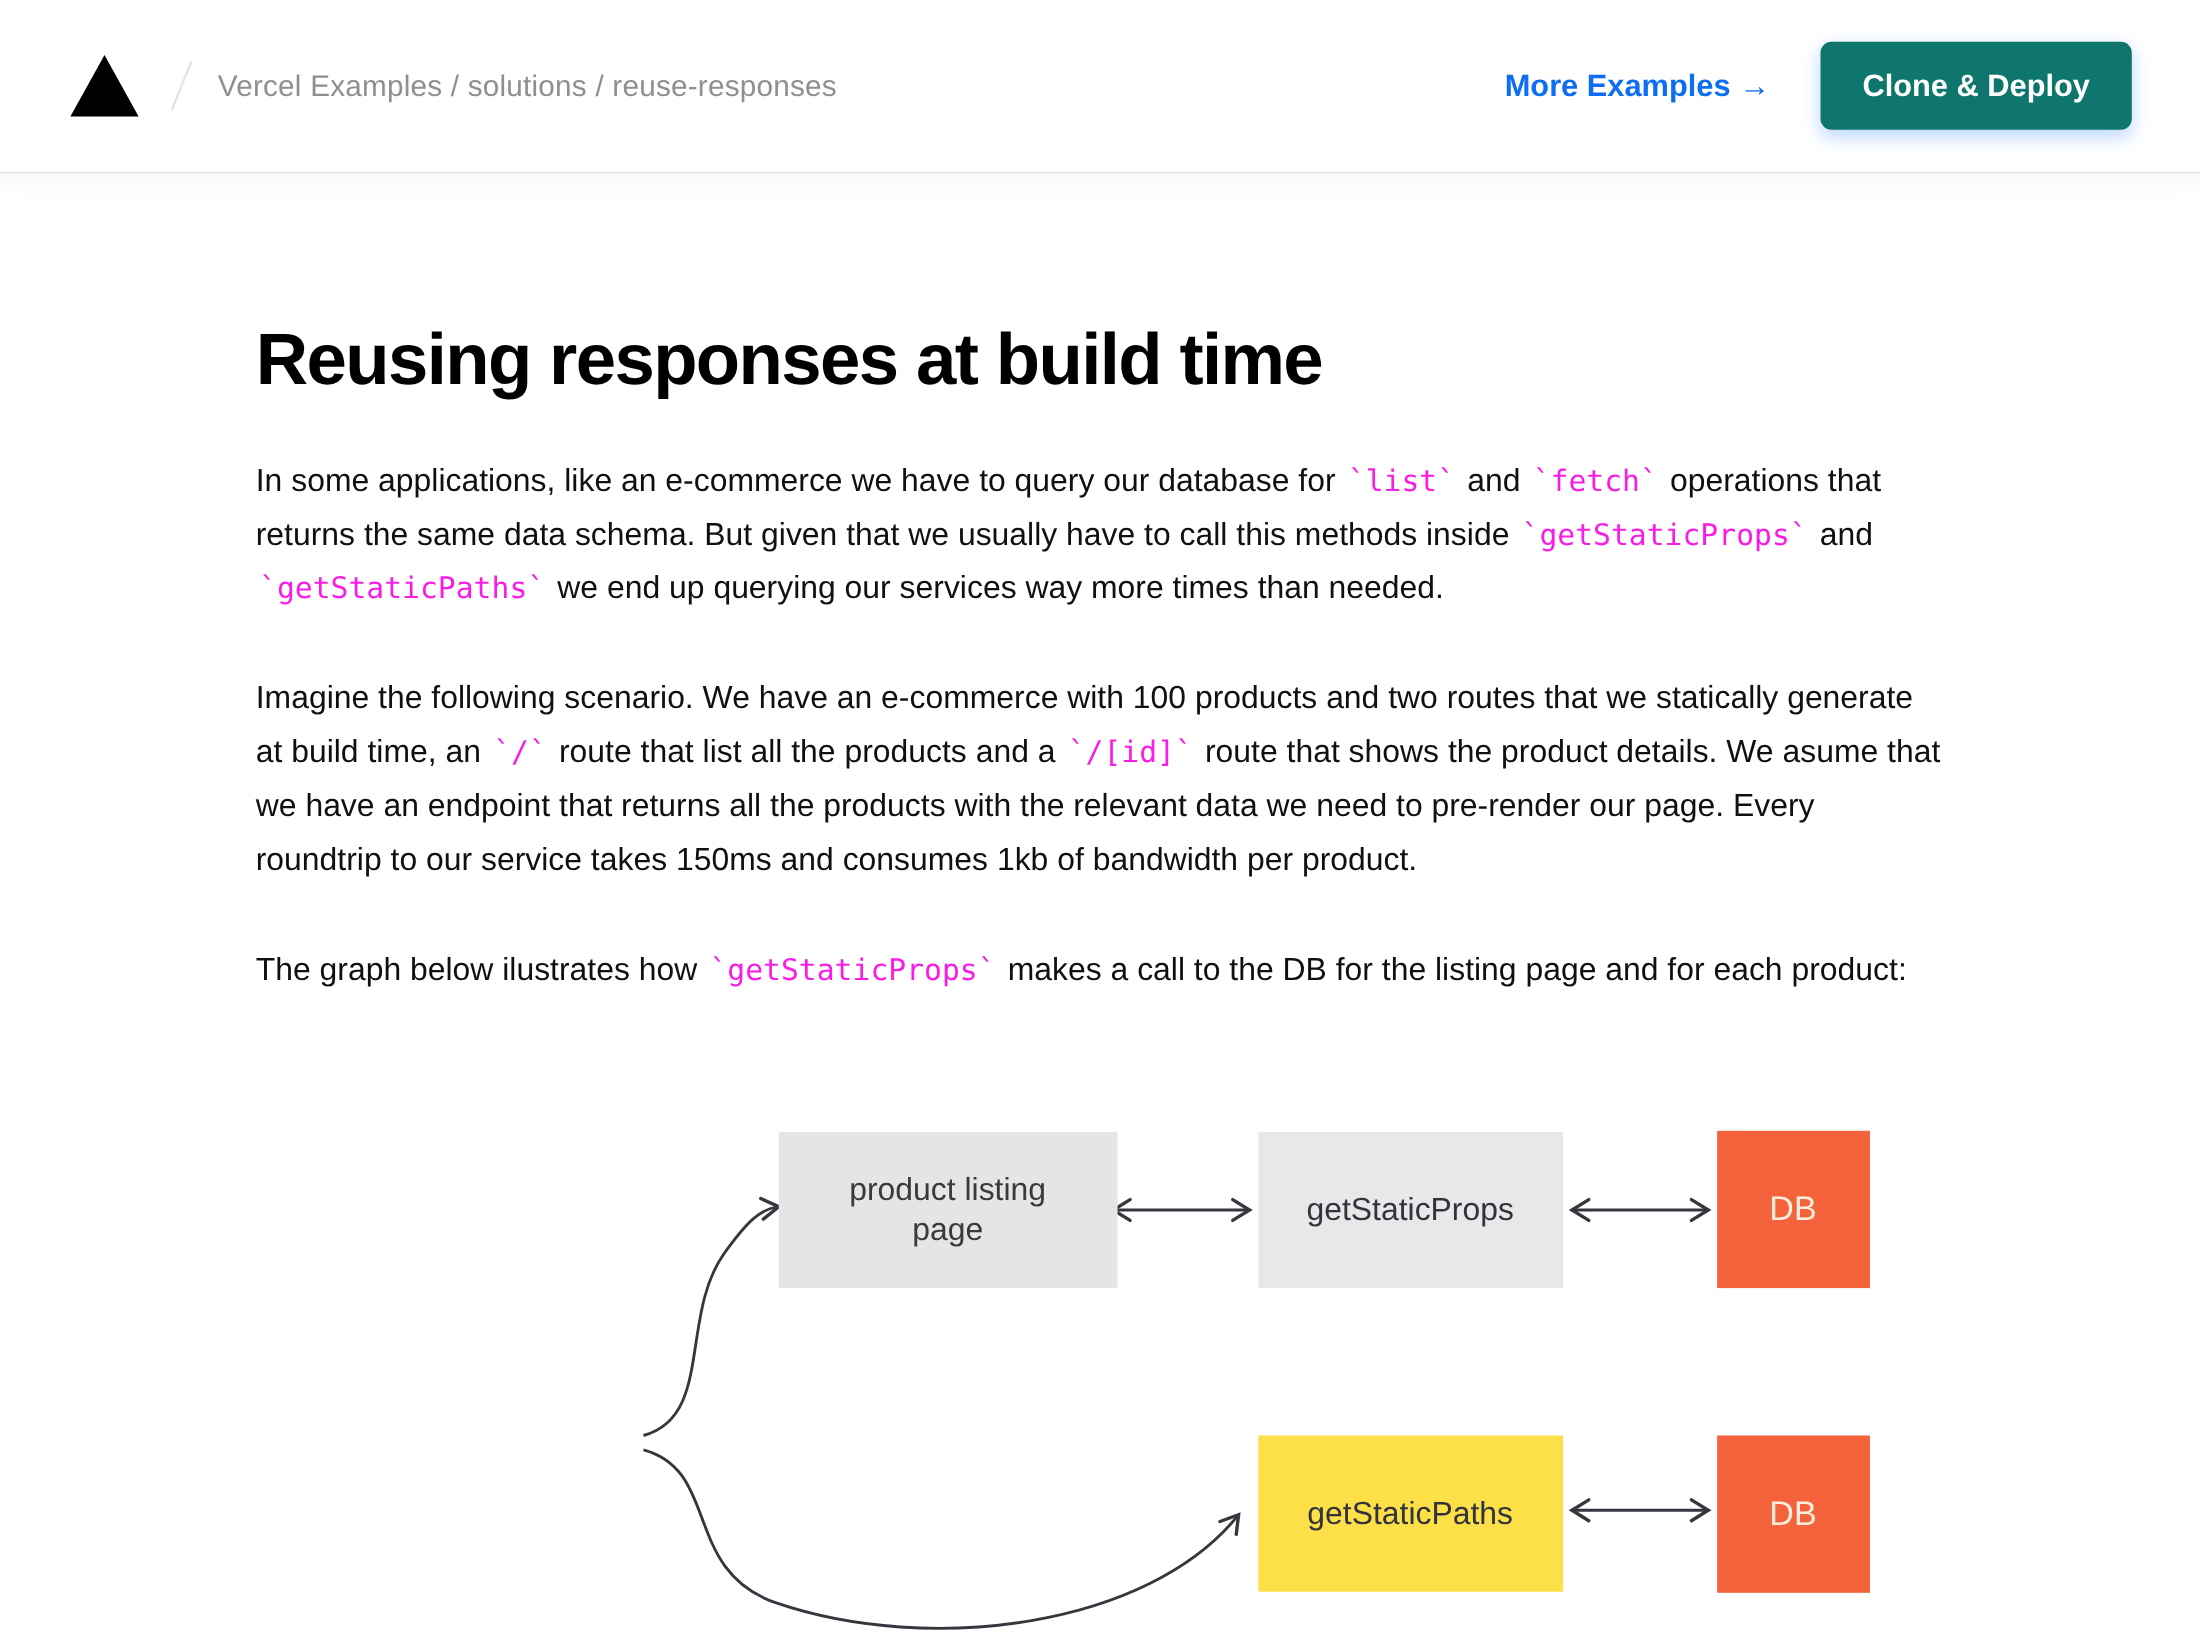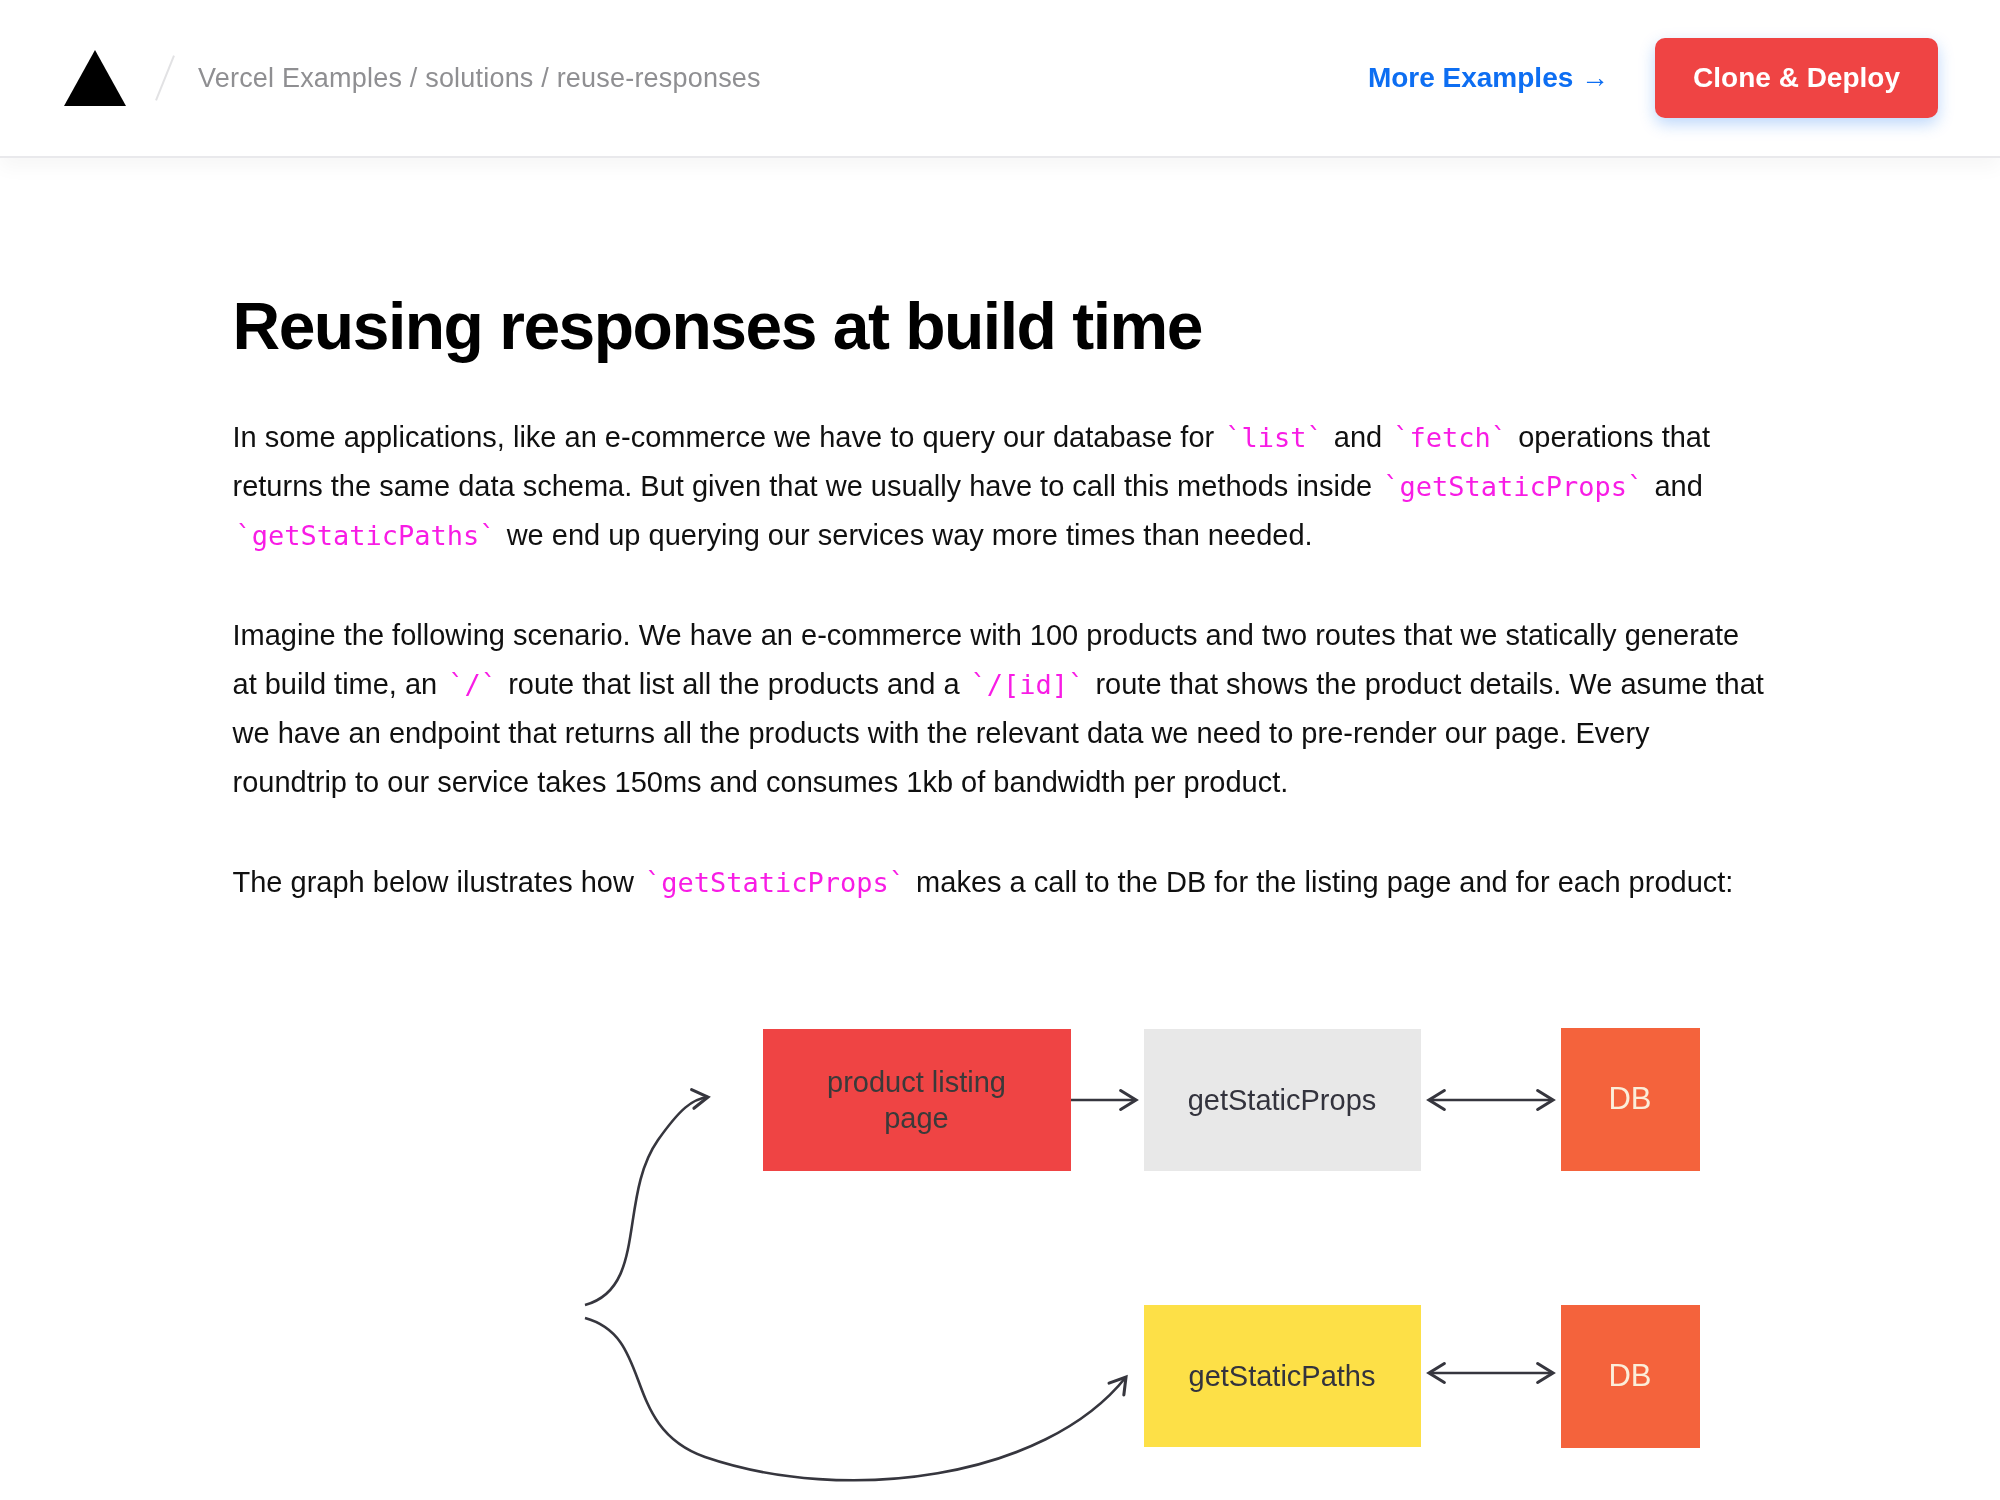--- a/index.html
+++ b/index.html
@@ -25,21 +25,21 @@
     width:2px; height:48px; background:#e2e2e4;
     transform:rotate(22deg); margin:0 32px 0 38px;
   }
   .breadcrumb{ font-size:27px; color:#8f8f92; letter-spacing:.2px; white-space:nowrap; }
   .header-spacer{ flex:1; }
   .more-link{
     font-size:28px; font-weight:700; color:#0d6ef2;
     text-decoration:none; margin-right:46px; white-space:nowrap; cursor:pointer;
   }
   .deploy-btn{
-    background:#ef4444; color:#fff; border:none; cursor:pointer;
+    background:#0f766e; color:#fff; border:none; cursor:pointer;
     font-family:"Liberation Sans", sans-serif;
     font-size:28px; font-weight:700;
     padding:0 38px; height:80px; border-radius:10px;
     box-shadow:0 6px 16px rgba(13,110,242,.28);
   }
 
   
   .article{ width:1535px; margin:0 auto; }
   .page-title{
     margin-top:134px;
@@ -60,22 +60,22 @@
     position:relative; margin:78px 0 0 -233px;
     width:2000px; height:420px;
   }
   .diagram svg{ position:absolute; left:0; top:0; overflow:visible; }
   .node{
     position:absolute; display:flex; align-items:center; justify-content:center;
     text-align:center; font-size:29px; line-height:1.25;
   }
   .node-next-build{ left:300px; top:253px; width:283px; height:140px;
     background:#1b1b1f; color:#ffffff; border-radius:30px; font-size:28px; }
-  .node-product-listing{ left:763px; top:44px; width:308px; height:142px;
-    background:#ef4444; color:#3a3a3a; padding:0 30px; }
+  .node-product-listing{ left:708px; top:44px; width:308px; height:142px;
+    background:#e5e5e5; color:#3a3a3a; padding:0 30px; }
   .node-gsprops{ left:1144px; top:44px; width:277px; height:142px;
     background:#e8e8e8; color:#33333d; }
   .node-db-top{ left:1561px; top:43px; width:139px; height:143px;
     background:#f4633c; color:#fbeeda; font-size:31px; }
   .node-gspaths{ left:1144px; top:320px; width:277px; height:142px;
     background:#fde047; color:#33333d; }
   .node-db-bottom{ left:1561px; top:320px; width:139px; height:143px;
     background:#f4633c; color:#fbeeda; font-size:31px; }
 </style>
 </head>

